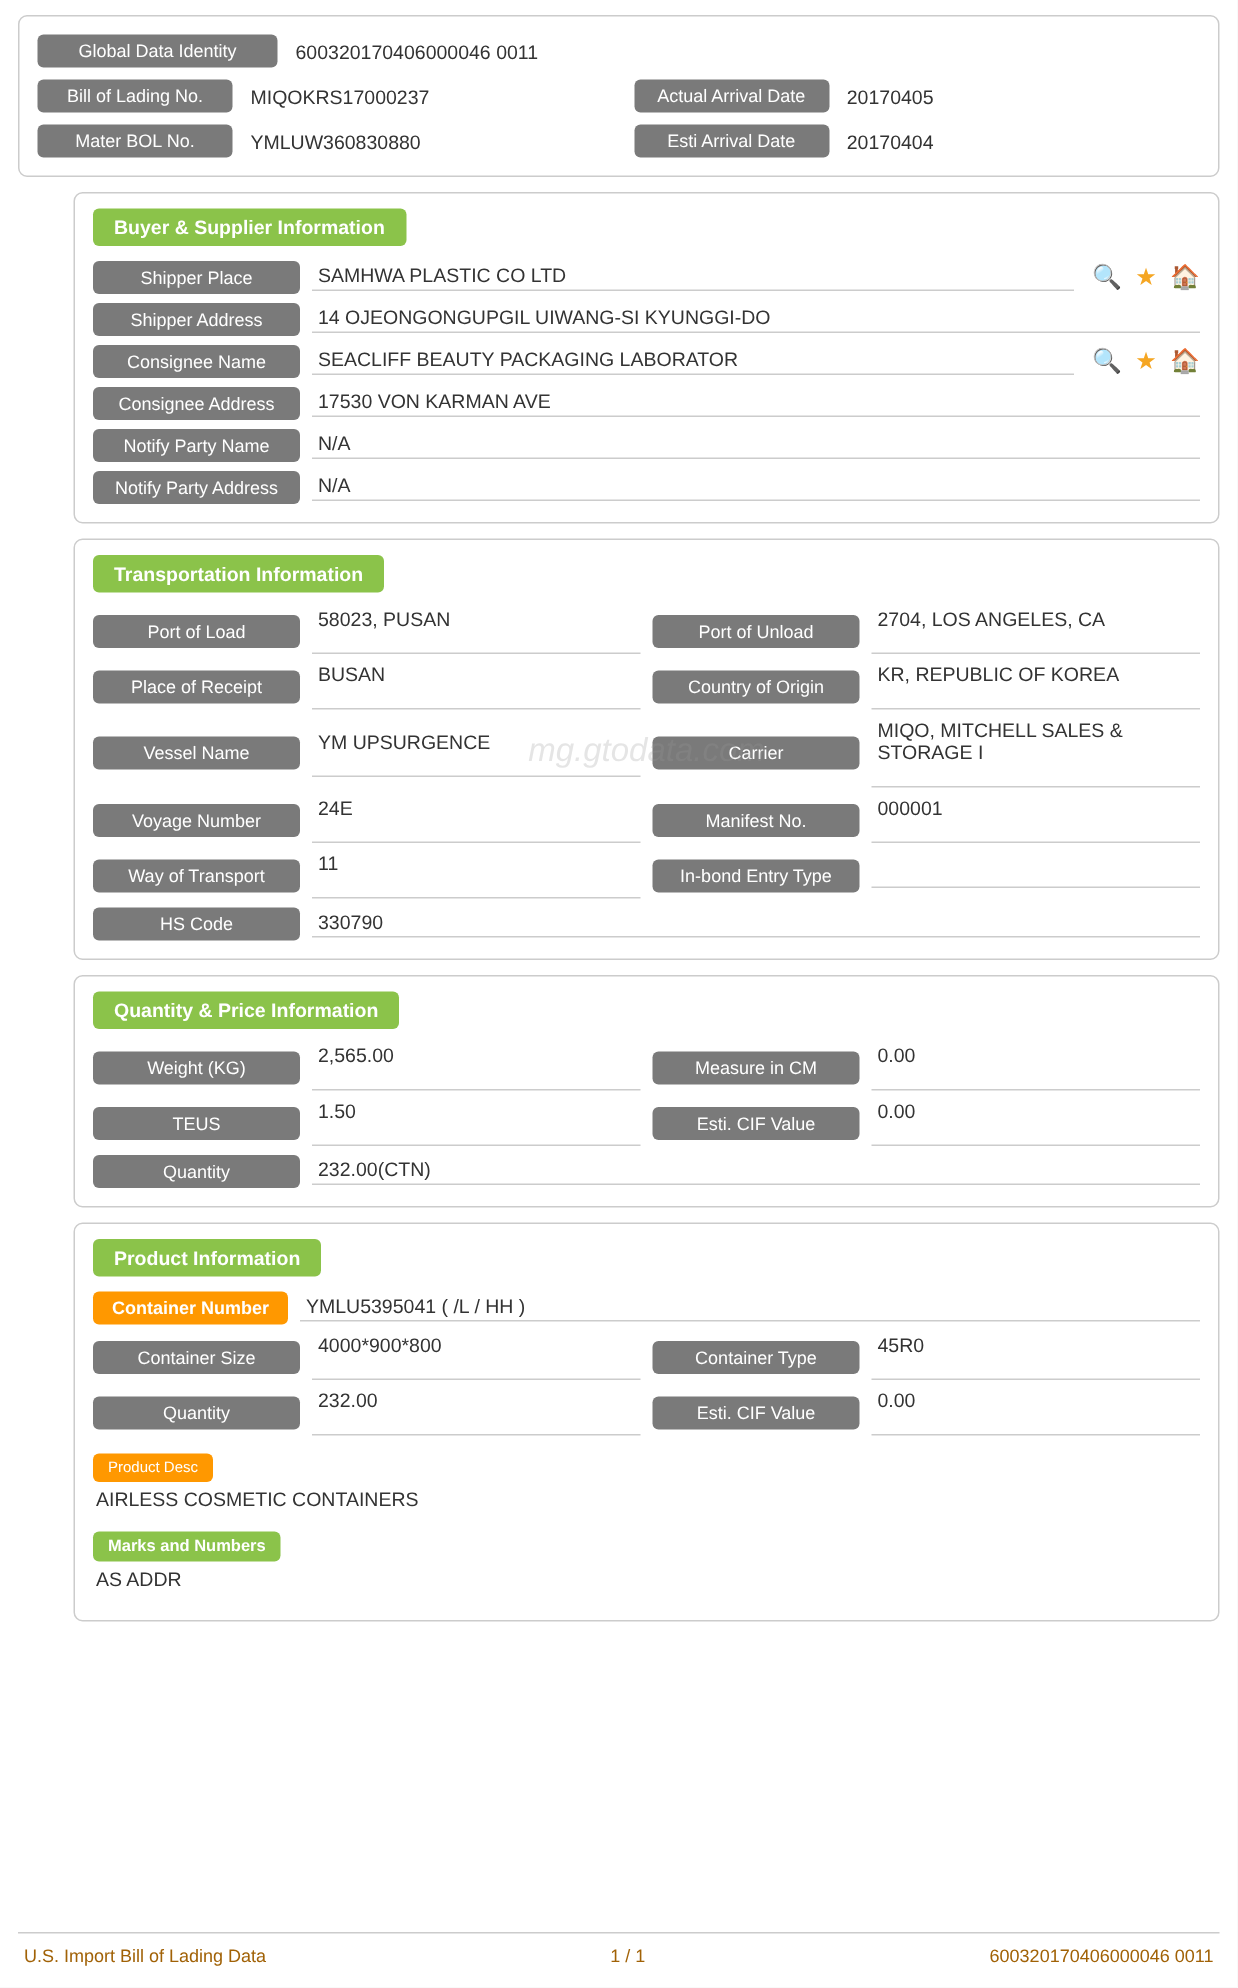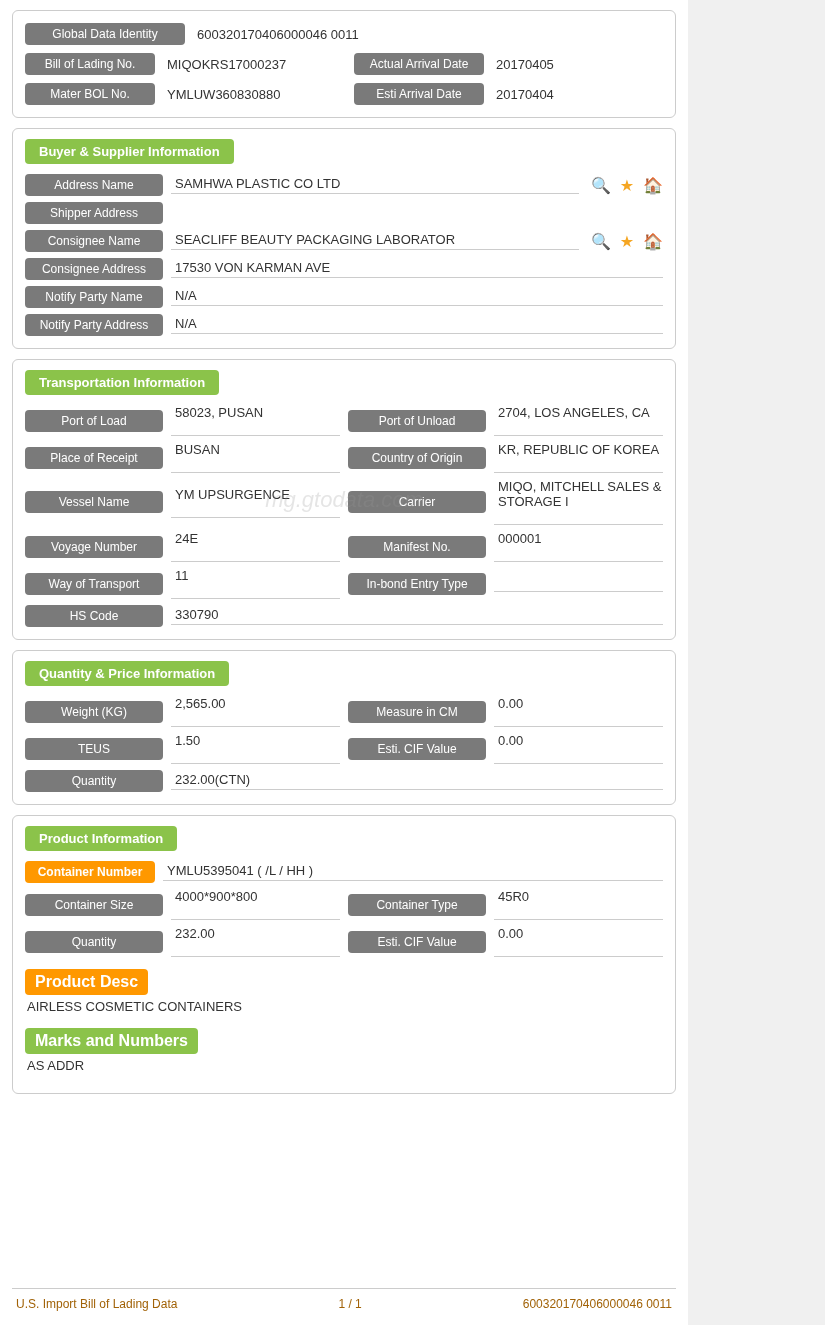--- a/index.html
+++ b/index.html
@@ -6,21 +6,21 @@
     body {
       font-family: Arial, sans-serif;
       font-size: 13px;
       background: #f0f0f0;
       color: #333;
       width: 825px;
       min-height: 1325px;
     }
     .page-wrapper {
       background: #fff;
-      width: 688px;
+      width: 825px;
       min-height: 1325px;
       padding: 10px 12px;
       display: flex;
       flex-direction: column;
       gap: 10px;
     }
 
     
     .identity-box {
       border: 1px solid #ccc;
@@ -69,20 +69,21 @@
     }
 
     
     .section-card {
       border: 1px solid #ccc;
       border-radius: 6px;
       background: #fff;
       overflow: visible;
       position: relative;
       padding: 10px 12px 12px;
+      margin-left: 37px;
     }
     .section-header {
       display: inline-block;
       background: #8bc34a;
       color: #fff;
       font-weight: bold;
       font-size: 13px;
       padding: 5px 14px;
       border-radius: 4px;
       margin-bottom: 10px;
@@ -171,31 +172,31 @@
       font-size: 12px;
       font-weight: bold;
       min-width: 130px;
       text-align: center;
     }
     .product-desc-label {
       background: #ff9800;
       color: #fff;
       border-radius: 4px;
       padding: 4px 10px;
-      font-size: 16px;
-      font-weight: bold;
+      font-size: 10px;
+      font-weight: normal;
       display: inline-block;
       margin-bottom: 4px;
     }
     .marks-label {
       background: #8bc34a;
       color: #fff;
       border-radius: 4px;
       padding: 4px 10px;
-      font-size: 16px;
+      font-size: 11px;
       font-weight: bold;
       display: inline-block;
       margin-bottom: 4px;
     }
     .product-text {
       font-size: 13px;
       color: #333;
       margin-bottom: 8px;
       padding-left: 2px;
     }
@@ -242,31 +243,32 @@
         <span class="field-value">20170404</span>
       </div>
     </div>
   </div>
 
   <div class="section-card">
     <div class="section-header">Buyer &amp; Supplier Information</div>
     <div class="info-grid">
 
       <div class="info-row">
-        <span class="field-label">Address Name</span>
+        <span class="field-label">Shipper Place</span>
         <span class="field-value">SAMHWA PLASTIC CO LTD</span>
         <div class="icons">
           <span class="icon-search">🔍</span>
           <span class="icon-star">★</span>
           <span class="icon-home">🏠</span>
         </div>
       </div>
 
       <div class="info-row">
         <span class="field-label">Shipper Address</span>
+        <span class="field-value">14 OJEONGONGUPGIL UIWANG-SI KYUNGGI-DO</span>
       </div>
 
       <div class="info-row">
         <span class="field-label">Consignee Name</span>
         <span class="field-value">SEACLIFF BEAUTY PACKAGING LABORATOR</span>
         <div class="icons">
           <span class="icon-search">🔍</span>
           <span class="icon-star">★</span>
           <span class="icon-home">🏠</span>
         </div>

